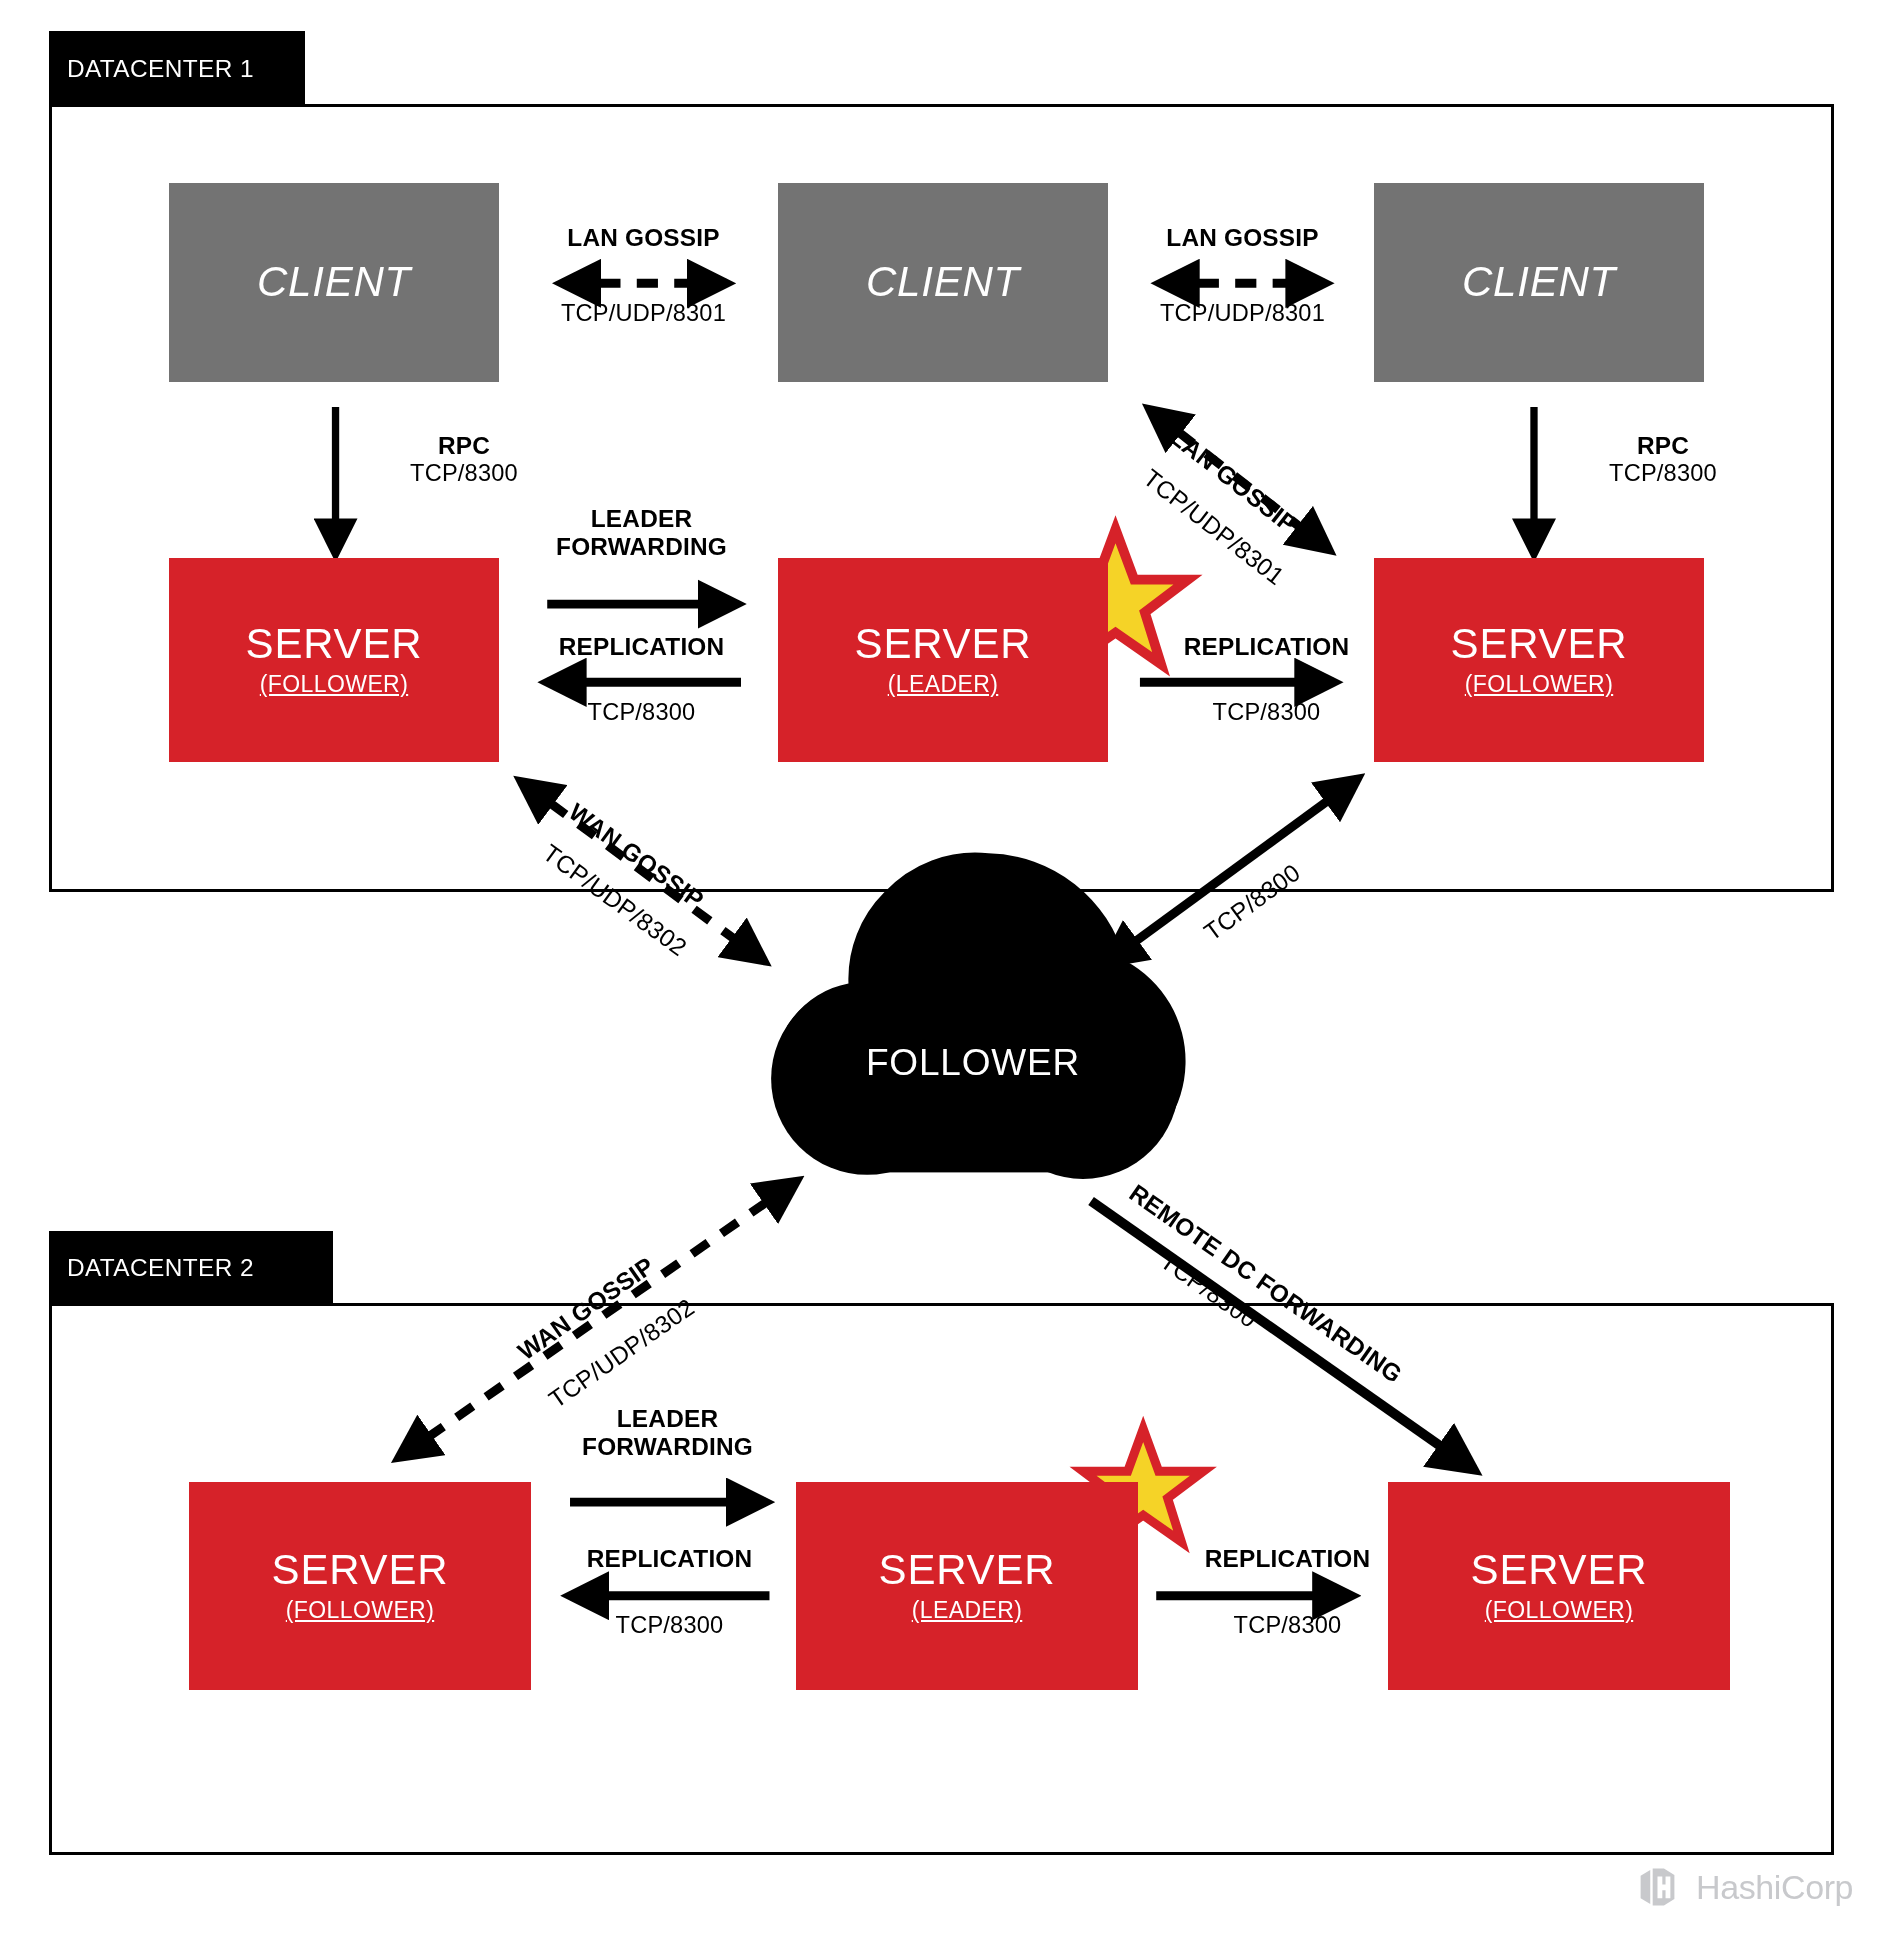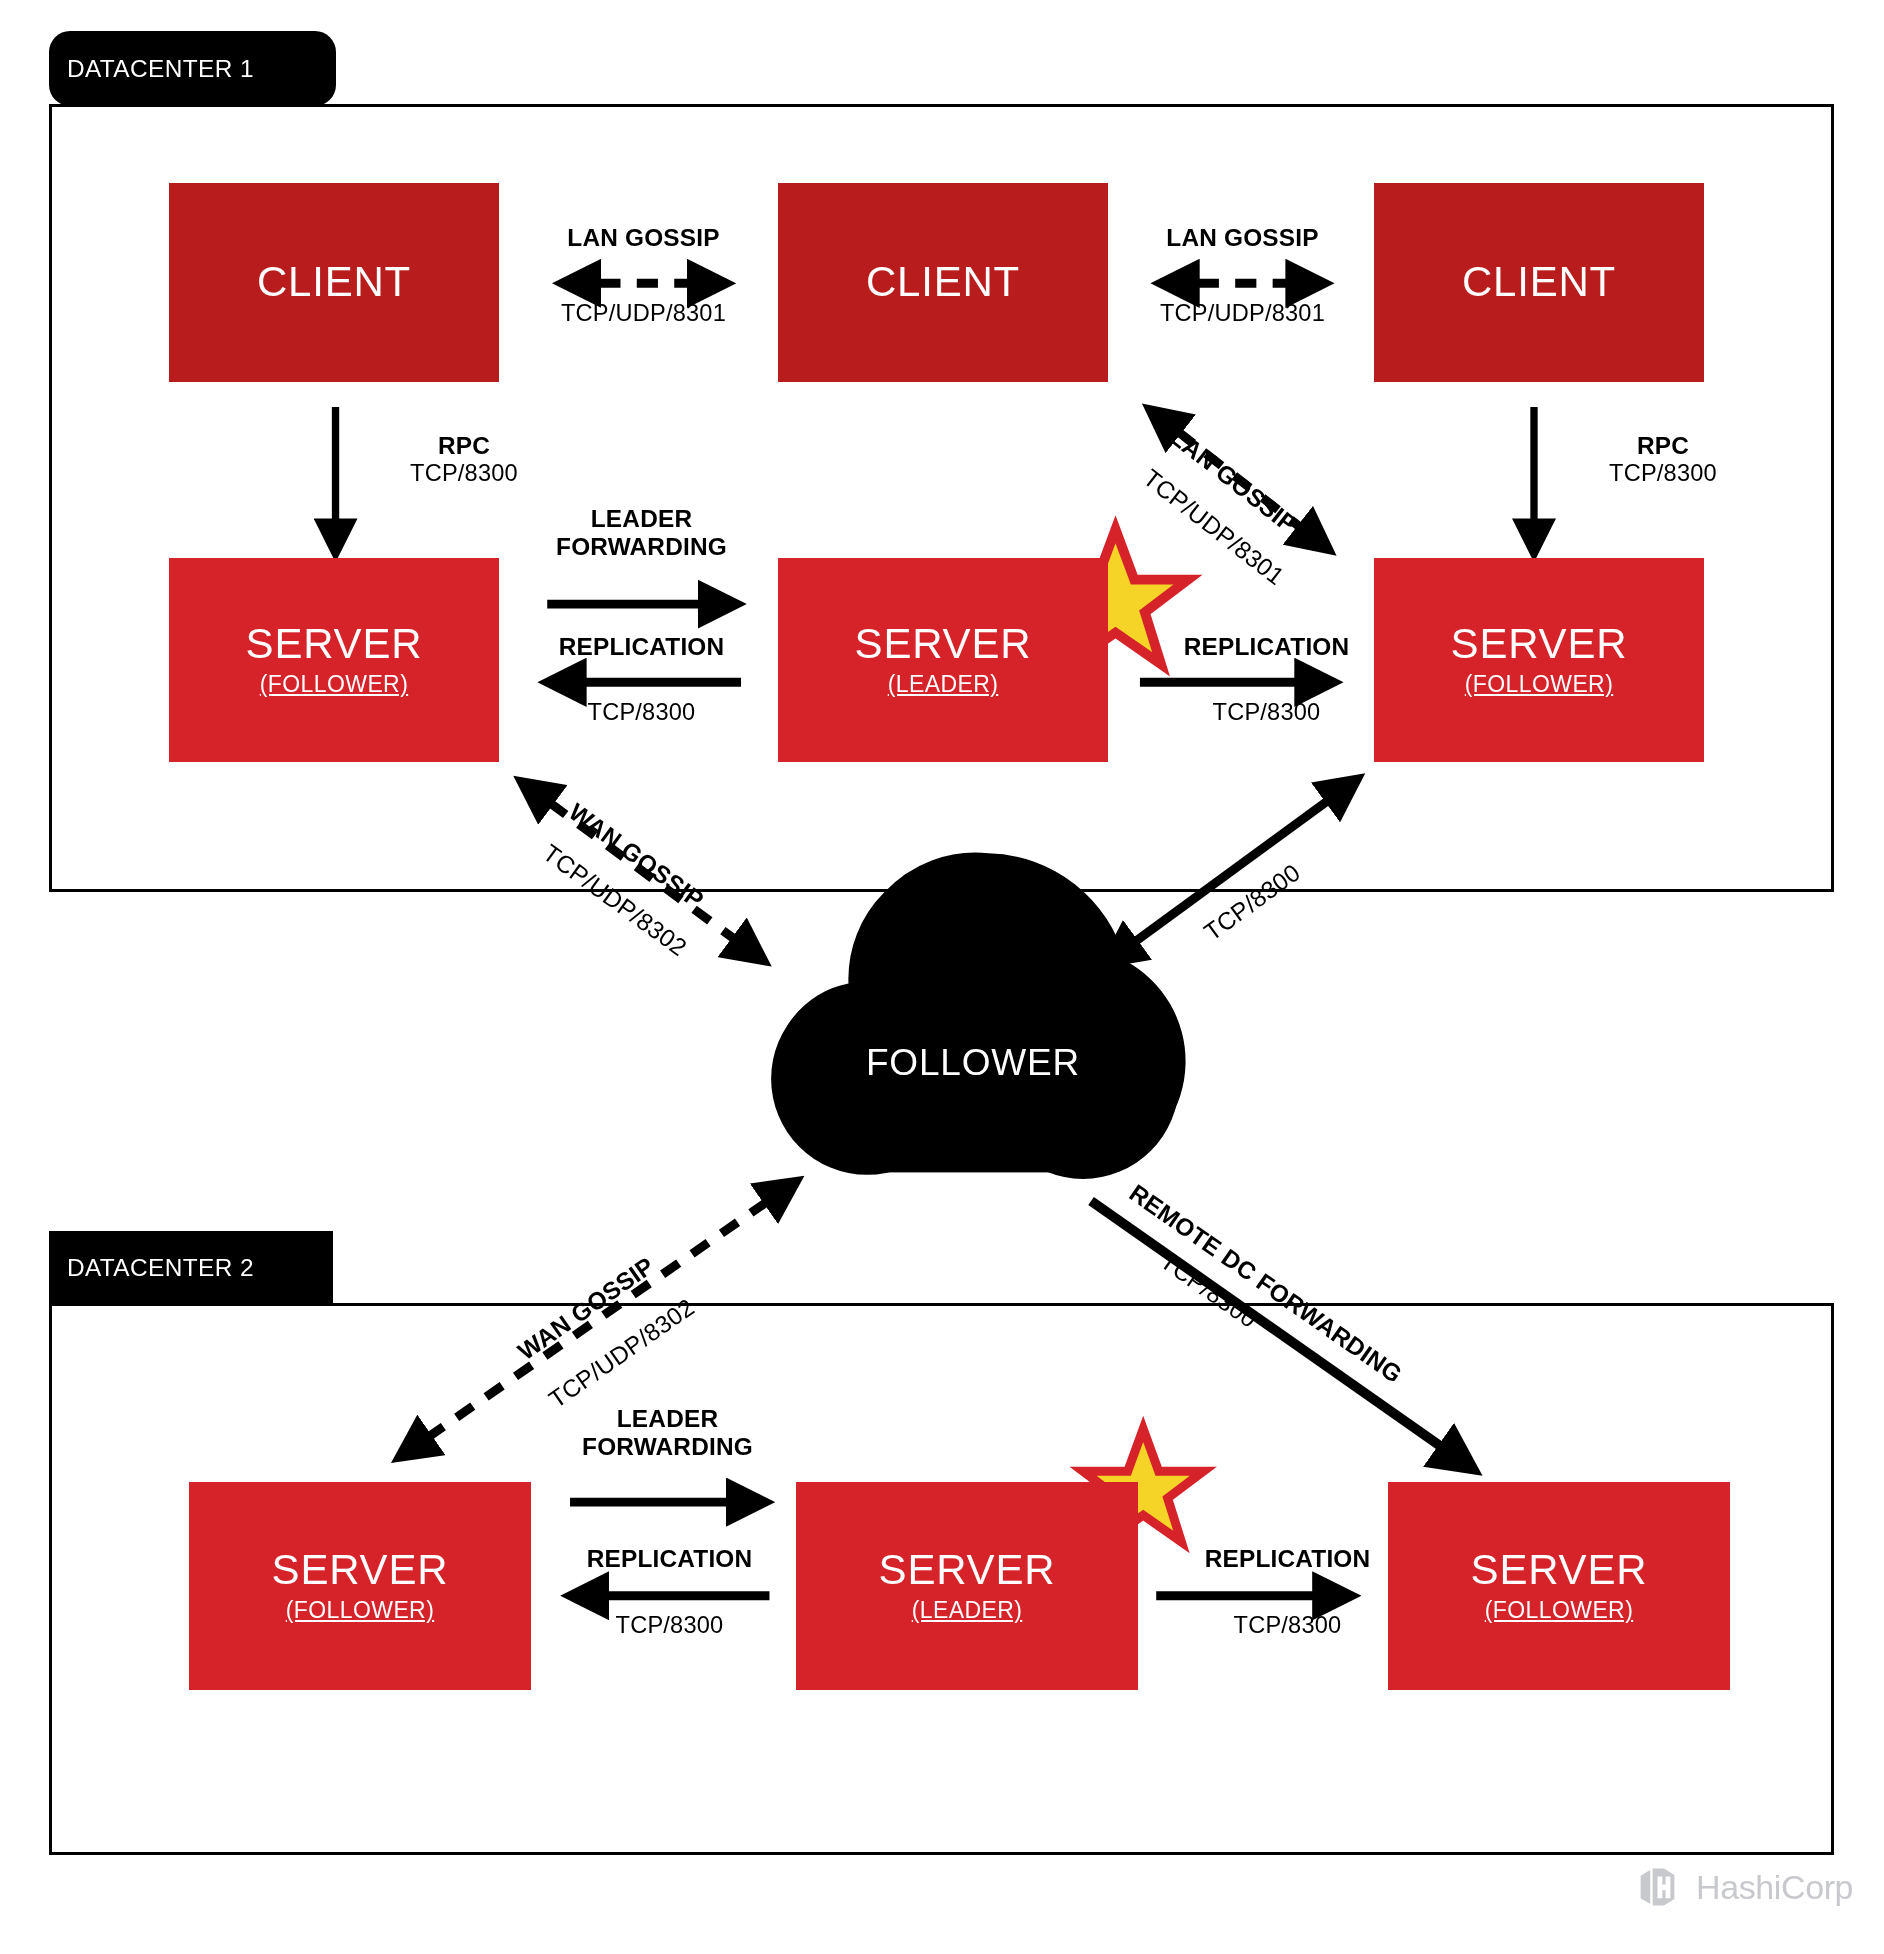--- a/index.html
+++ b/index.html
@@ -62,21 +62,21 @@
     letter-spacing: 0.8px;
     line-height: 1.05;
   }
   .node .node-sub {
     font-size: 23px;
     font-weight: 400;
     margin-top: 4.9px;
     letter-spacing: 0.4px;
     text-decoration: underline;
   }
-  .node.client { background: #b91c1c; }
+  .node.client { background: #737373; font-style: italic; }
   .node.server { background: #D62229; }
 
   
   .lbl {
     position: absolute;
     color: #000000;
     text-align: center;
     white-space: nowrap;
     line-height: 1.15;
   }
@@ -228,21 +228,21 @@
 
     <g>
       <polygon points="1370,650 1393,712 1459,712 1406,752 1426,816 1370,777 1314,816 1334,752 1281,712 1347,712" fill="#F5D327" stroke="#D62229" stroke-width="12" stroke-linejoin="miter"></polygon>
     </g>
     <g>
       <polygon points="1404,1755 1423,1807 1478,1807 1434,1840 1451,1894 1404,1861 1357,1894 1374,1840 1330,1807 1385,1807" fill="#F5D327" stroke="#D62229" stroke-width="11" stroke-linejoin="miter"></polygon>
     </g>
   </svg>
 
   <div class="dc-frame" style="left:49px; top:104px; width:1779px; height:782px;"></div>
-  <div class="dc-tab" style="left:49px; top:31px; width:287px; height:75px;border-radius:21px;">
+  <div class="dc-tab" style="left:49px; top:31px; width:256px; height:75px;">
     <span>DATACENTER 1</span>
   </div>
 
   <div class="dc-frame" style="left:49px; top:1303px; width:1779px; height:546px;"></div>
   <div class="dc-tab" style="left:49px; top:1231px; width:284px; height:73px;">
     <span>DATACENTER 2</span>
   </div>
 
   <div class="node client" style="left:169px; top:183px; width:330px; height:199px;">
     <span class="node-title">CLIENT</span>

